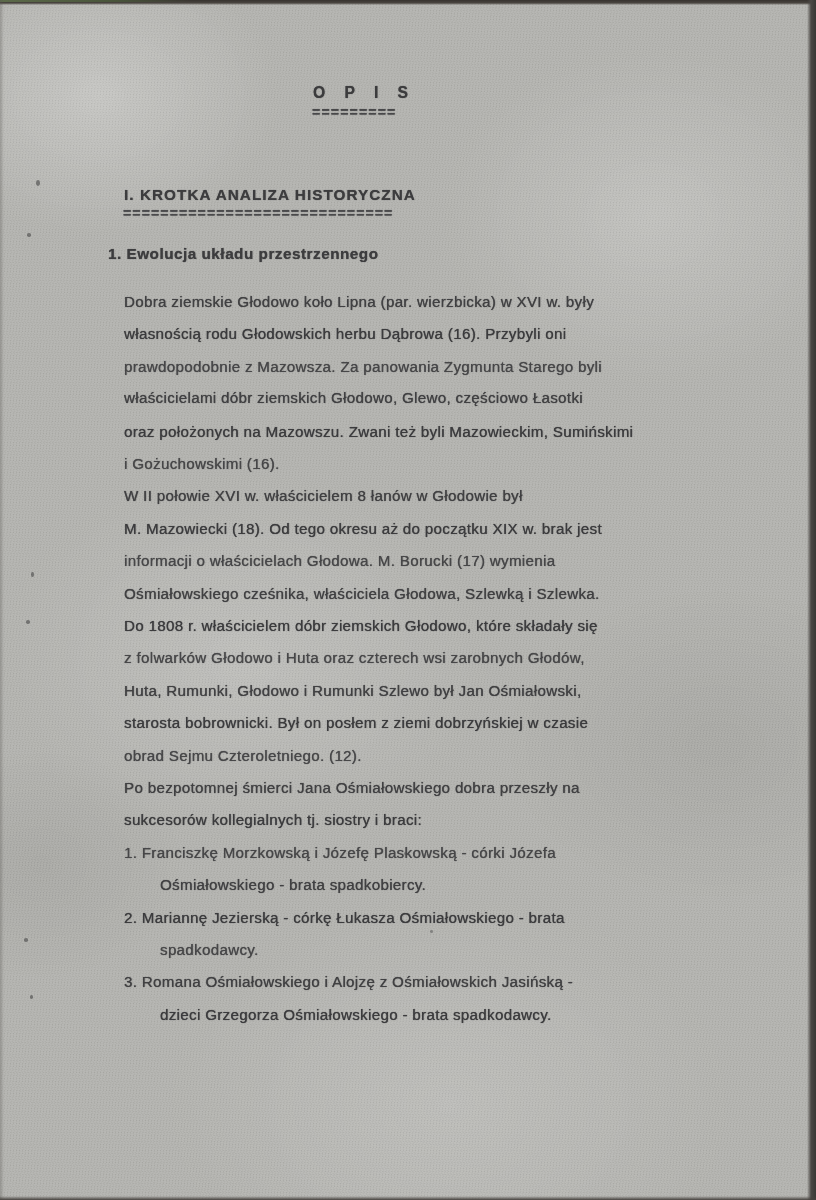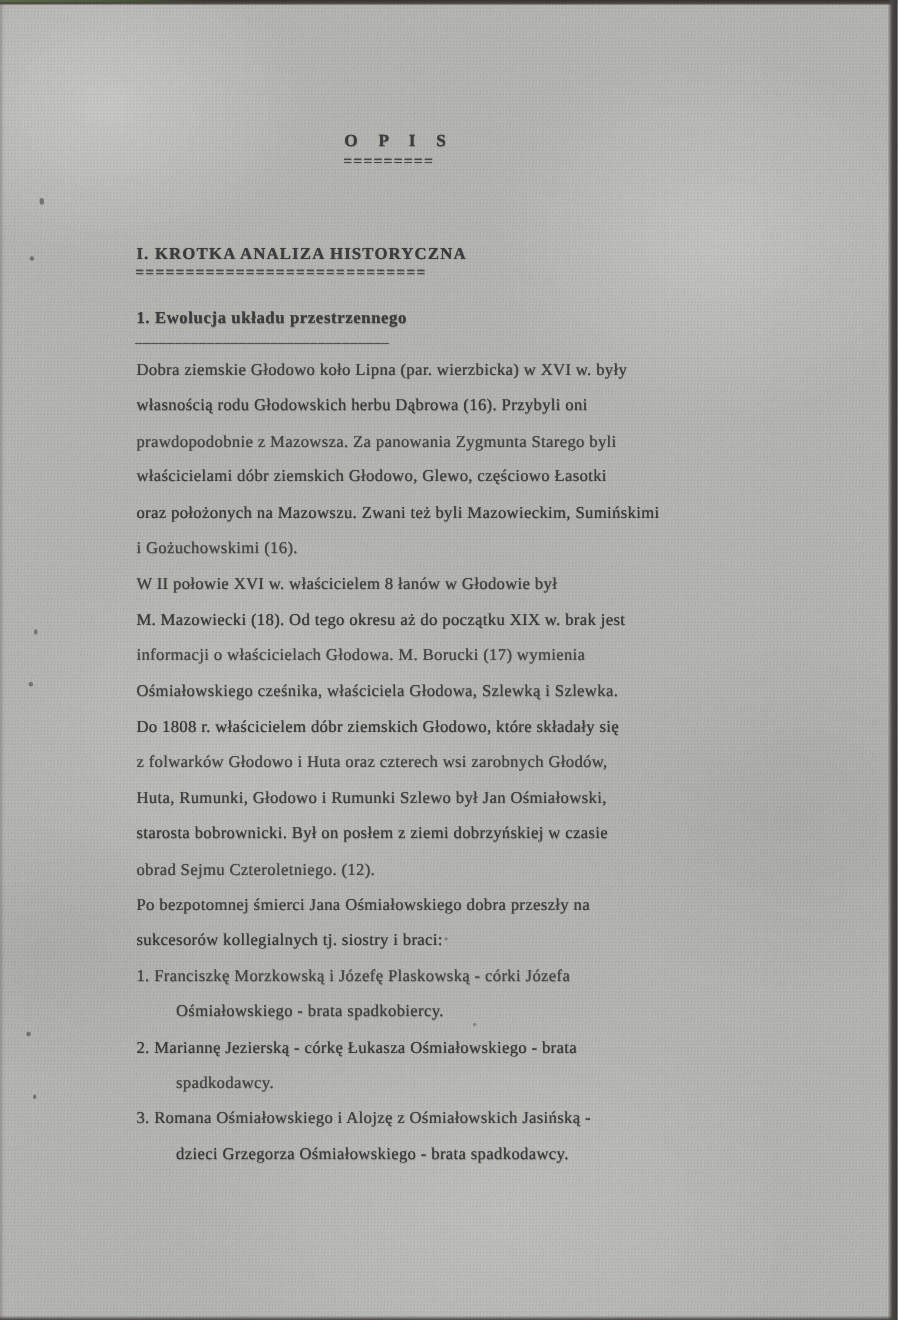--- a/index.html
+++ b/index.html
@@ -72,29 +72,28 @@
   
   .sheet {
     position: absolute;
     inset: 0;
     padding: 0;
   }
 
   .typed {
     position: absolute;
     white-space: pre;
-    font-family: Liberation Serif, serif;
+    font-family: Liberation Sans, sans-serif;
     font-size: 15.2px;
     letter-spacing: .45px;
     color: #38383a;
     text-shadow:
       0 0 .7px rgba(45,45,48,.75),
       .4px .3px .9px rgba(60,60,62,.40);
     opacity: .93;
-    margin-top: 36px;
   }
 
   .doc-title {
     left: 313px;
     top: 84px;
     font-size: 15.6px;
     letter-spacing: 7.5px;
     font-weight: 700;
     color: #333335;
   }
@@ -120,21 +119,21 @@
     left: 123px;
     top: 205px;
     font-size: 14px;
     letter-spacing: 1.15px;
     font-weight: 700;
     color: #3a3a3c;
     opacity: .86;
   }
 
   .subsection {
-    left: 124px;
+    left: 108px;
     top: 245px;
     font-size: 15.2px;
     letter-spacing: .55px;
     font-weight: 700;
     color: #343436;
   }
   .subsection-rule {
     left: 123px;
     top: 263px;
     font-size: 13px;
@@ -181,21 +180,20 @@
 
   <div class="sheet">
 
     <div class="typed doc-title">O P I S</div>
     <div class="typed doc-title-rule">=========</div>
 
     <div class="typed section-head">I. KROTKA ANALIZA HISTORYCZNA</div>
     <div class="typed section-rule">=============================</div>
 
     <div class="typed subsection">1. Ewolucja układu przestrzennego</div>
-    <div class="typed subsection-rule">________________________________</div>
 
     <div id="body-lines">
         <div class="typed body-line ink-a" style="top: 293px;">Dobra ziemskie Głodowo koło Lipna (par. wierzbicka) w XVI w. były</div>
         <div class="typed body-line ink-c" style="top: 325.4px;">własnością rodu Głodowskich herbu Dąbrowa (16). Przybyli oni</div>
         <div class="typed body-line ink-b" style="top: 357.8px;">prawdopodobnie z Mazowsza. Za panowania Zygmunta Starego byli</div>
         <div class="typed body-line ink-a" style="top: 389px;">właścicielami dóbr ziemskich Głodowo, Glewo, częściowo Łasotki</div>
         <div class="typed body-line ink-c" style="top: 422.6px;">oraz położonych na Mazowszu. Zwani też byli Mazowieckim, Sumińskimi</div>
         <div class="typed body-line ink-b" style="top: 455px;">i Gożuchowskimi (16).</div>
         <div class="typed body-line ink-a" style="top: 487.4px;">W II połowie XVI w. właścicielem 8 łanów w Głodowie był</div>
         <div class="typed body-line ink-c" style="top: 519.8px;">M. Mazowiecki (18). Od tego okresu aż do początku XIX w. brak jest</div>

